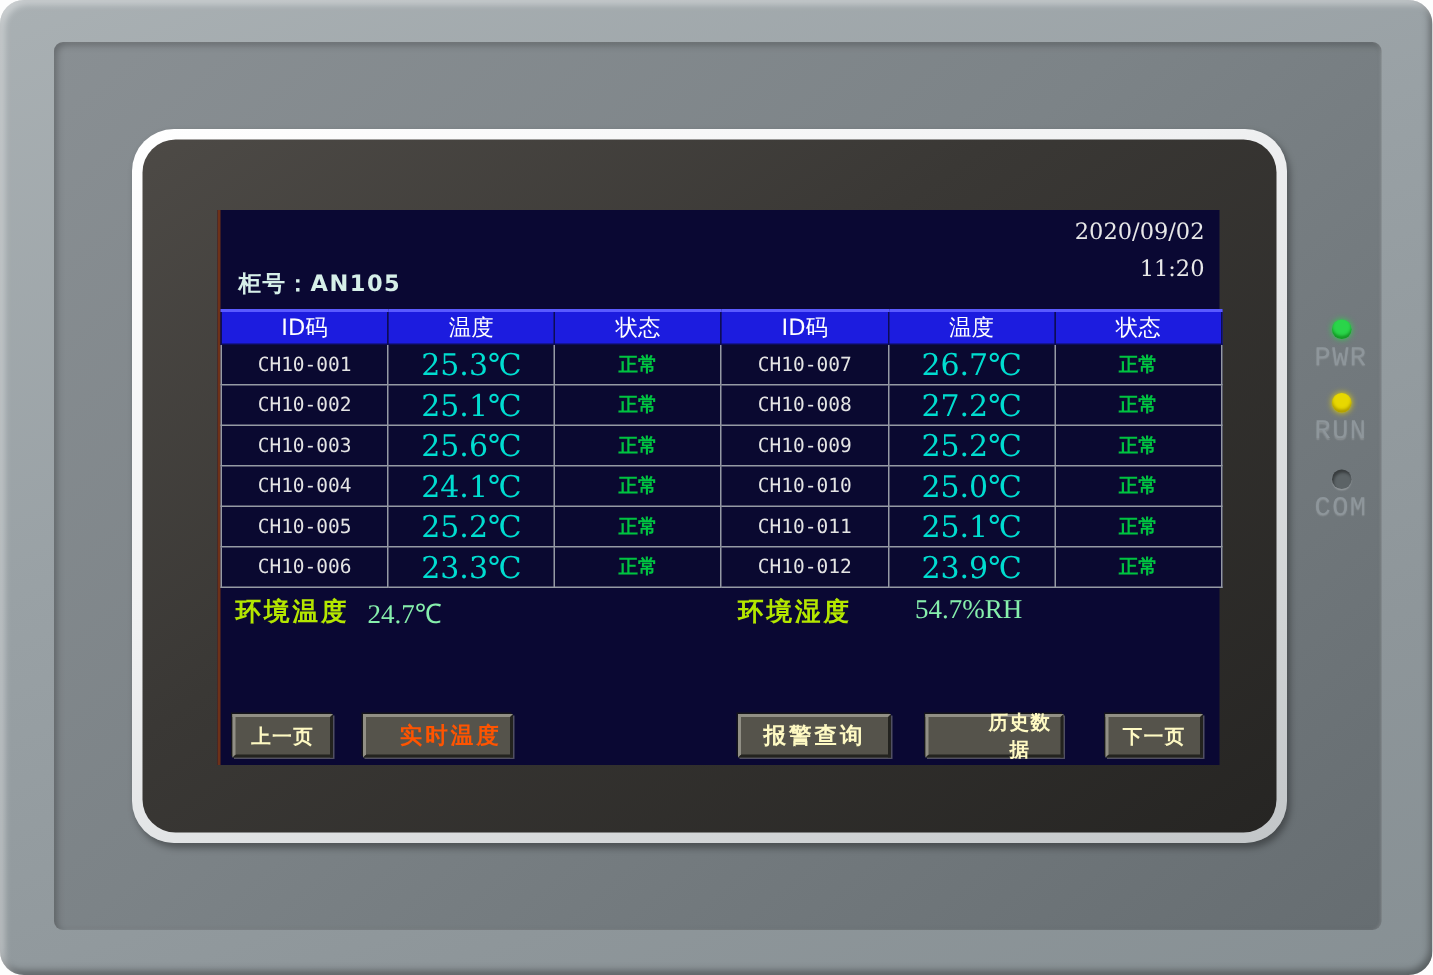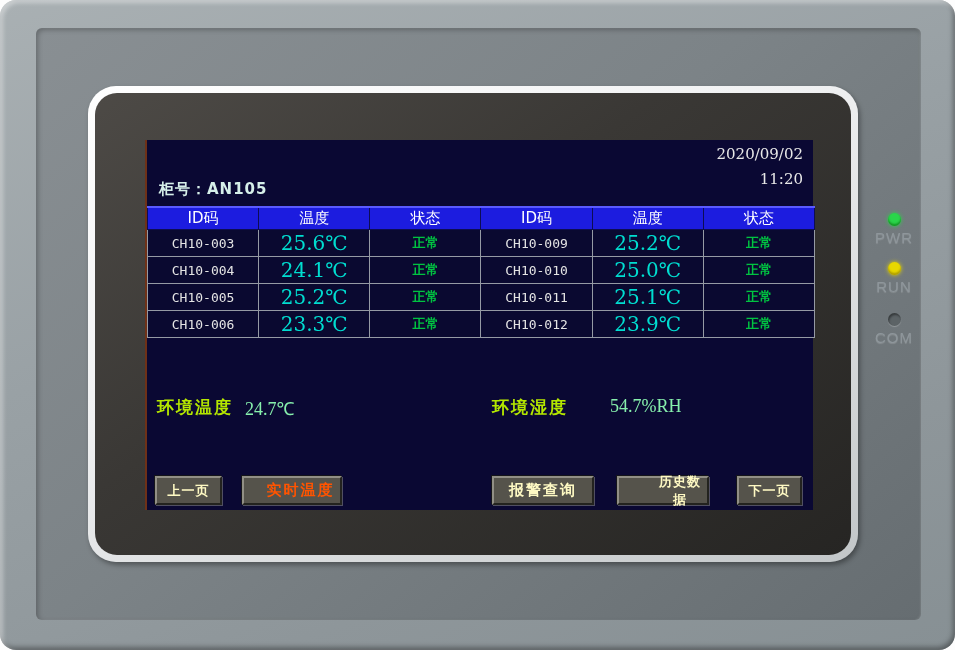--- a/index.html
+++ b/index.html
@@ -73,22 +73,22 @@
   .btn-history{left:470px;width:92px;}
   .btn-next{left:590px;width:65px;}
 
   
   .led-block{position:absolute;left:866px;width:56px;text-align:center;}
   .led-pwr{top:213px;} .led-run{top:262px;} .led-com{top:313px;}
   .led-dot{width:13px;height:13px;border-radius:50%;margin:0 auto 3px auto;}
   .dot-green{background:#2ad54a;box-shadow:0 0 4px #2ad54a,inset 0 -2px 2px rgba(0,90,0,.5);}
   .dot-yellow{background:#e8d800;box-shadow:0 0 4px #e8d800,inset 0 -2px 2px rgba(120,100,0,.5);}
   .dot-off{background:#5c6366;box-shadow:inset 1px 2px 2px rgba(0,0,0,.4),0 1px 1px rgba(255,255,255,.25);}
-  .led-label{font-family:Liberation Sans, sans-serif;
-    font-size:15px;color:#8e969b;letter-spacing:1px;
+  .led-label{font-family:Liberation Mono, monospace;
+    font-size:18px;color:#8e969b;letter-spacing:1px;
     text-shadow:0 1px 1px rgba(255,255,255,.18);}
 </style>
 </head>
 <body>
 
 <div class="stage">
   <div class="device">
     <div class="recess"></div>
 
     <div class="bezel-ring">
@@ -110,20 +110,36 @@
             <th>ID码</th>
             <th>温度</th>
             <th>状态</th>
             <th>ID码</th>
             <th>温度</th>
             <th>状态</th>
           </tr>
         </thead>
         <tbody>
           <tr>
+            <td class="cell-id">CH10-001</td>
+            <td class="cell-temp">25.3℃</td>
+            <td class="cell-status">正常</td>
+            <td class="cell-id">CH10-007</td>
+            <td class="cell-temp">26.7℃</td>
+            <td class="cell-status">正常</td>
+          </tr>
+          <tr>
+            <td class="cell-id">CH10-002</td>
+            <td class="cell-temp">25.1℃</td>
+            <td class="cell-status">正常</td>
+            <td class="cell-id">CH10-008</td>
+            <td class="cell-temp">27.2℃</td>
+            <td class="cell-status">正常</td>
+          </tr>
+          <tr>
             <td class="cell-id">CH10-003</td>
             <td class="cell-temp">25.6℃</td>
             <td class="cell-status">正常</td>
             <td class="cell-id">CH10-009</td>
             <td class="cell-temp">25.2℃</td>
             <td class="cell-status">正常</td>
           </tr>
           <tr>
             <td class="cell-id">CH10-004</td>
             <td class="cell-temp">24.1℃</td>

